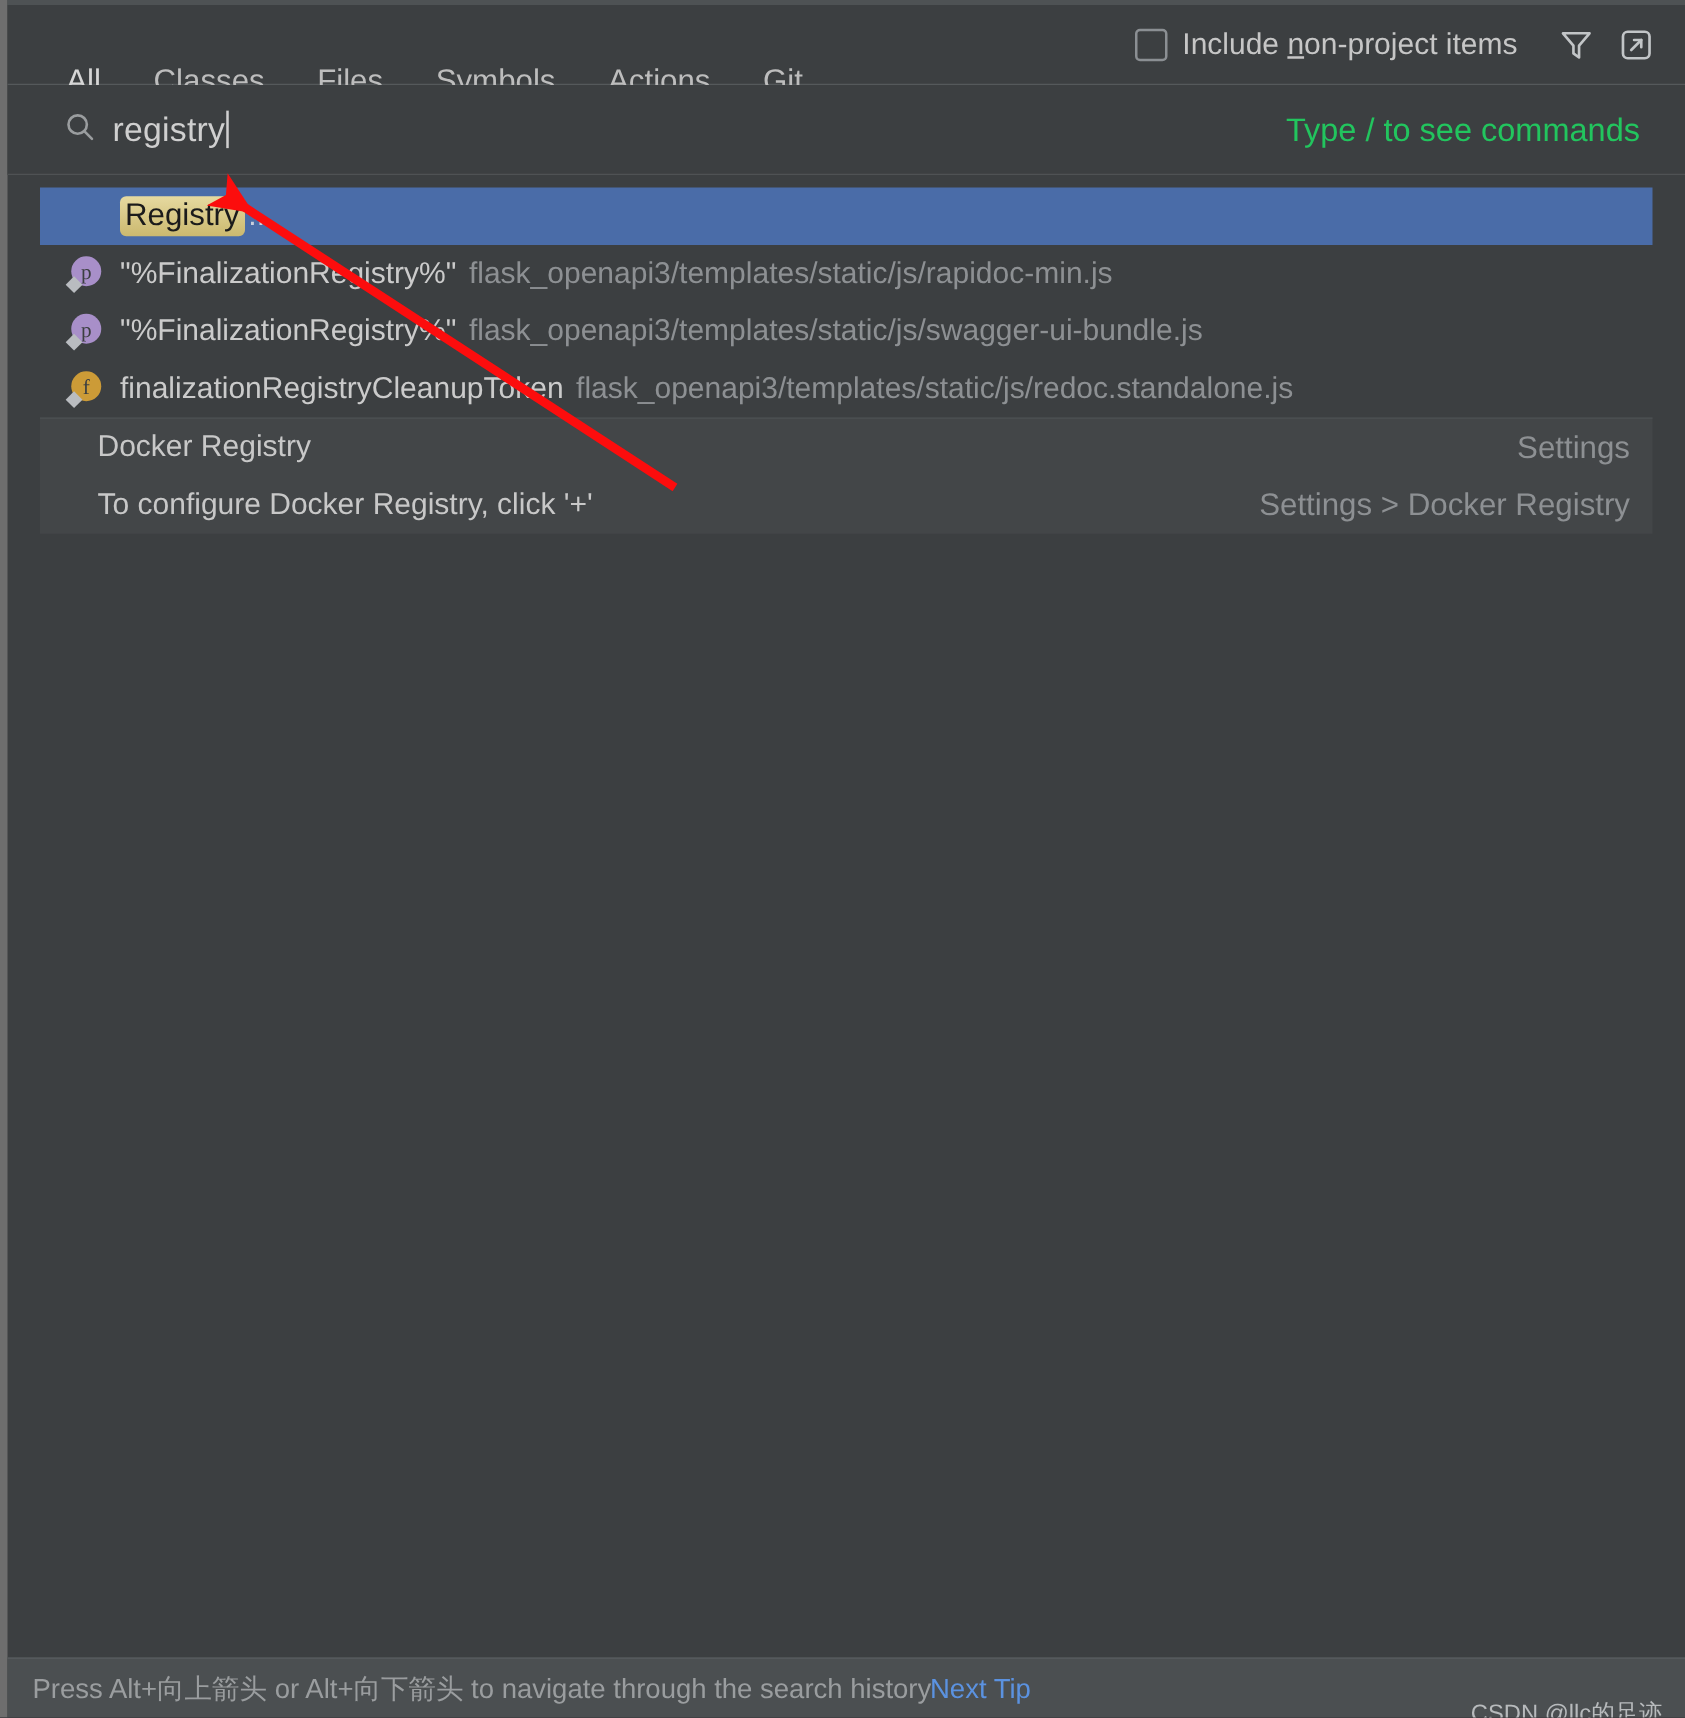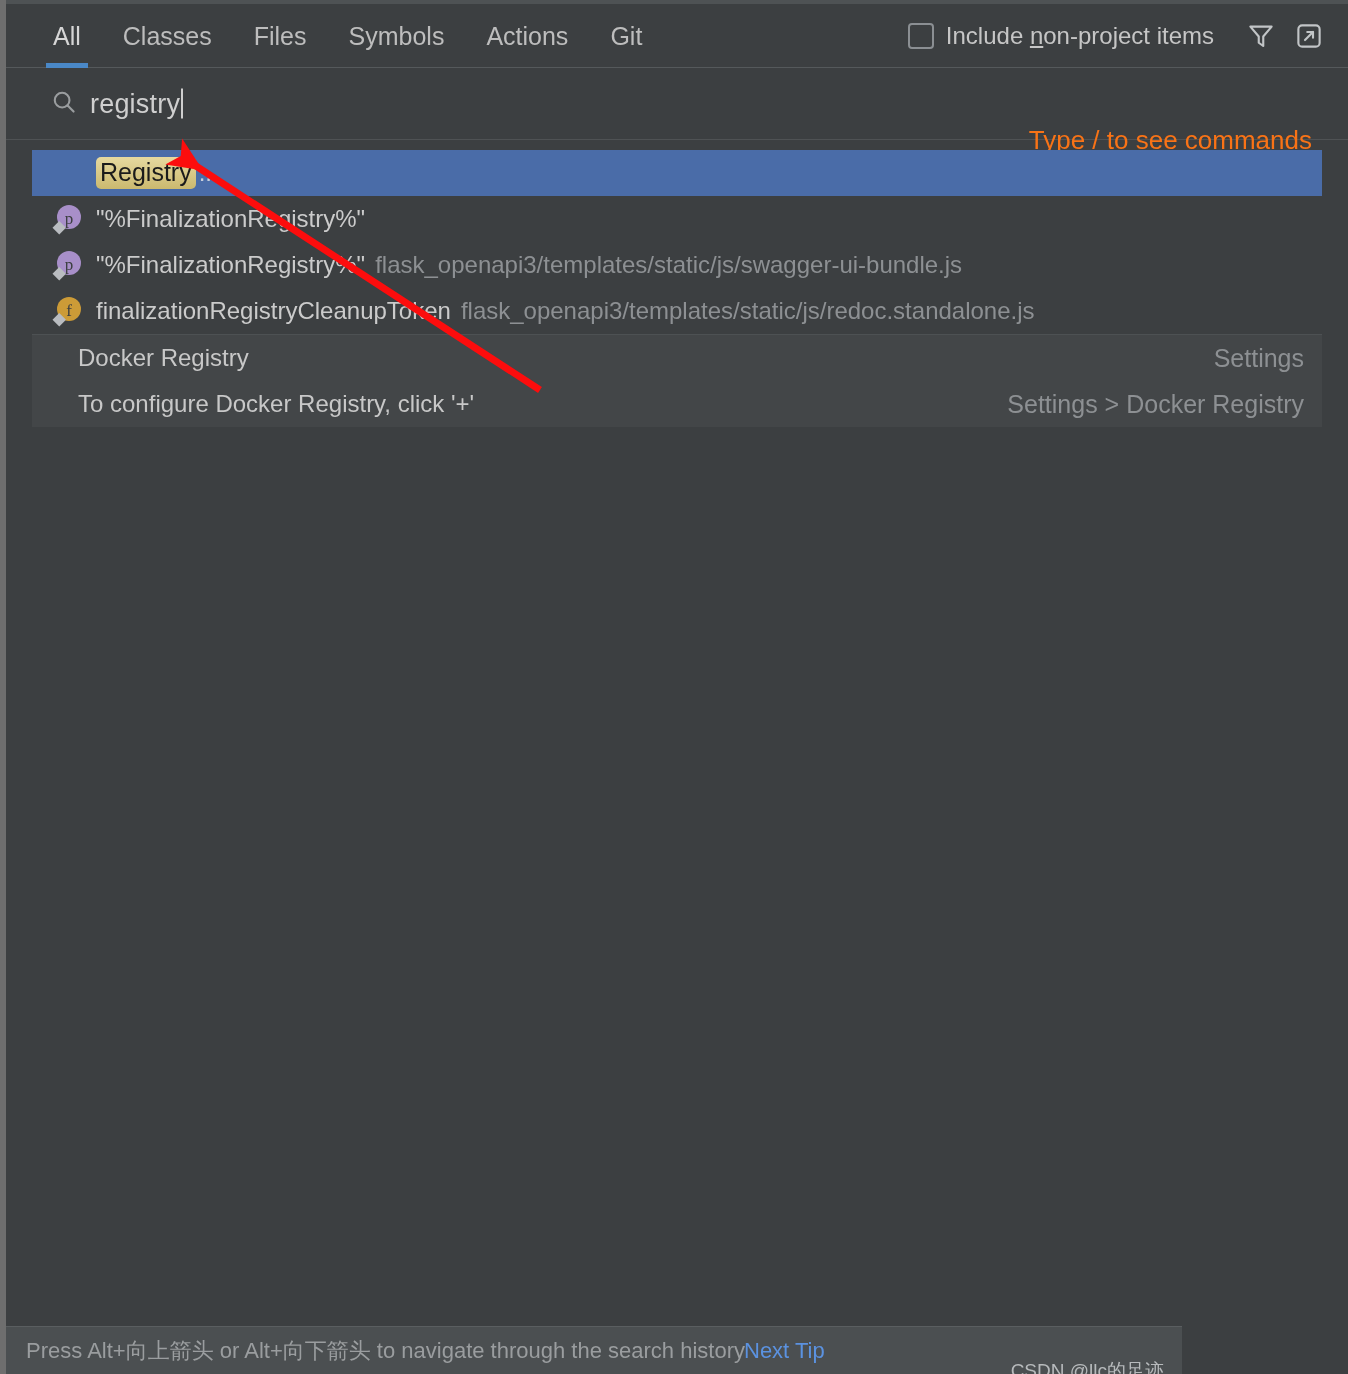--- a/index.html
+++ b/index.html
@@ -52,22 +52,22 @@
     position: absolute;
     left: 26px; top: 0;
     height: 64px;
     display: flex;
     align-items: flex-start;
   }
   .tab {
     position: relative;
     height: 64px;
     display: flex;
-    align-items: center;
-    padding: 0 21px;
+    align-items: flex-end;
+    padding: 12px 21px;
     font-size: 25px;
     color: #bdbdbd;
     cursor: default;
     white-space: nowrap;
   }
   .tab.active { color: #d6d6d6; }
   .tab.active::after {
     content: "";
     position: absolute;
     left: 14px; right: 14px;
@@ -140,22 +140,21 @@
     width: 2px;
     height: 30px;
     background: #cfcfcf;
     margin-left: 1px;
   }
   #search-hint {
     position: absolute;
     right: 36px; top: 50%;
     transform: translateY(-50%);
     font-size: 26px;
-    color: #f97316;
-    margin-top: 36px;
+    color: #22c55e;
   }
 
   
   #results {
     position: absolute;
     left: 32px; top: 150px;
     width: 1290px;
   }
   .result-row {
     position: relative;
@@ -232,21 +231,21 @@
     position: absolute;
     left: 0; top: 0;
     width: 1348px; height: 1374px;
     pointer-events: none;
   }
 
   
   #footer {
     position: absolute;
     left: 6px; bottom: 0;
-    width: 1176px; height: 48px;
+    width: 1342px; height: 48px;
     background: #4b4f51;
     border-top: 1px solid #5a5e60;
     box-sizing: border-box;
   }
   #footer-text {
     position: absolute;
     left: 20px; top: 50%;
     transform: translateY(-50%);
     font-size: 22px;
     color: #9a9d9f;
@@ -348,20 +347,21 @@
 
     <div class="result-row">
       <span class="icon-slot">
         <svg width="34" height="34" viewBox="0 0 34 34">
           <circle cx="19" cy="15" r="12" fill="#a88fc9"></circle>
           <text x="19" y="21.5" font-family="Liberation Serif, serif" font-size="17" fill="#3c3f41" text-anchor="middle">p</text>
           <rect x="4.5" y="21" width="9.5" height="9.5" fill="#b9bcc0" transform="rotate(45 9.25 25.75)"></rect>
         </svg>
       </span>
       <span class="row-main">"%FinalizationRegistry%"</span>
+      <span class="row-sub">flask_openapi3/templates/static/js/rapidoc-min.js</span>
     </div>
 
     <div class="result-row">
       <span class="icon-slot">
         <svg width="34" height="34" viewBox="0 0 34 34">
           <circle cx="19" cy="15" r="12" fill="#a88fc9"></circle>
           <text x="19" y="21.5" font-family="Liberation Serif, serif" font-size="17" fill="#3c3f41" text-anchor="middle">p</text>
           <rect x="4.5" y="21" width="9.5" height="9.5" fill="#b9bcc0" transform="rotate(45 9.25 25.75)"></rect>
         </svg>
       </span>

